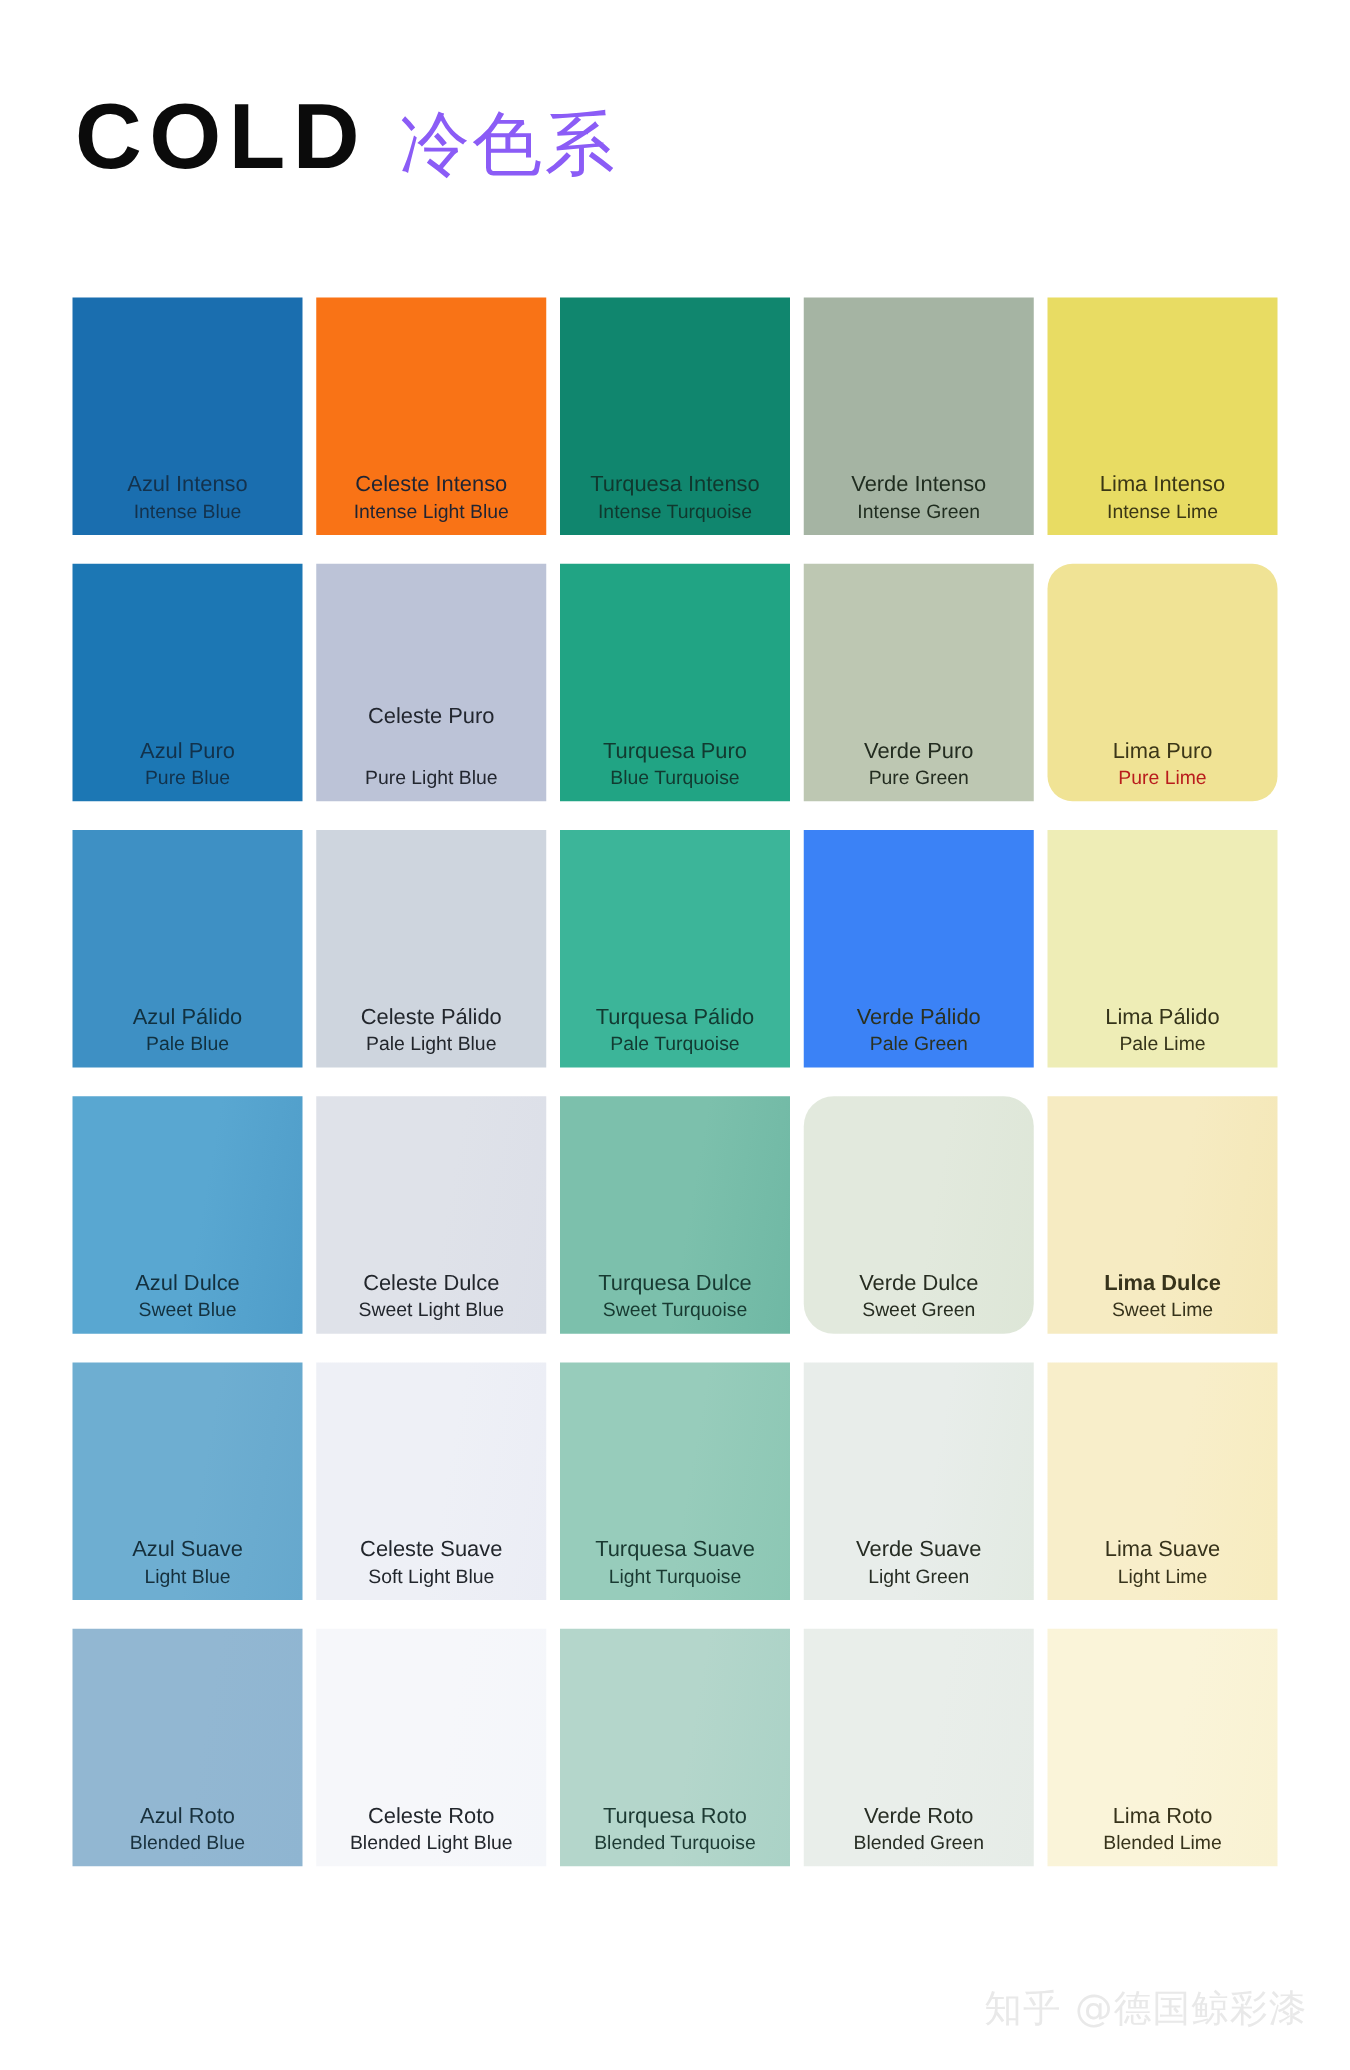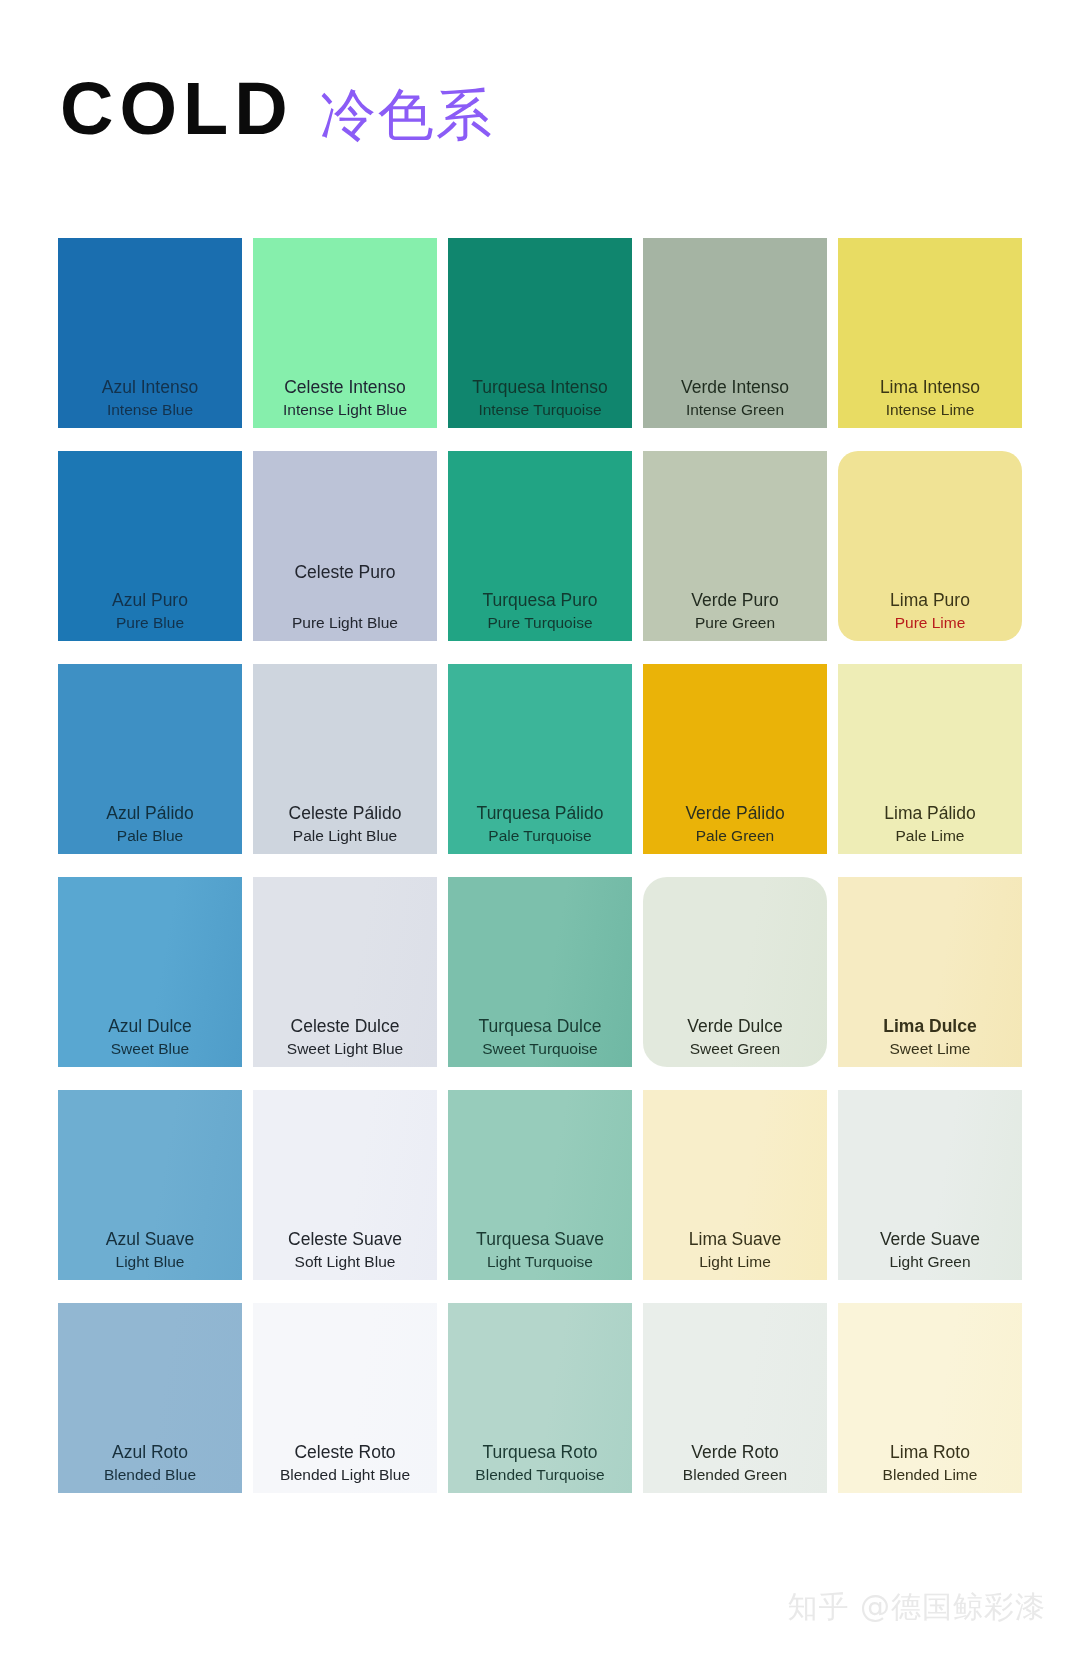--- a/index.html
+++ b/index.html
@@ -108,21 +108,21 @@
     <span id="title-main">COLD</span>
     <span id="title-cn">冷色系</span>
   </div>
 
   <div id="grid">
       <div class="grid-row">
         <div class="swatch" style="background: rgb(26, 110, 175);">
           <div class="swatch-name-es" style="color: rgb(19, 50, 77);">Azul Intenso</div>
           <div class="swatch-name-en" style="color: rgb(19, 50, 77);">Intense Blue</div>
         </div>
-        <div class="swatch" style="background: #86efac;">
+        <div class="swatch" style="background: #f97316;">
           <div class="swatch-name-es" style="color: rgb(31, 36, 51);">Celeste Intenso</div>
           <div class="swatch-name-en" style="color: rgb(31, 36, 51);">Intense Light Blue</div>
         </div>
         <div class="swatch" style="background: rgb(16, 134, 110);">
           <div class="swatch-name-es" style="color: rgb(16, 56, 46);">Turquesa Intenso</div>
           <div class="swatch-name-en" style="color: rgb(16, 56, 46);">Intense Turquoise</div>
         </div>
         <div class="swatch" style="background: rgb(165, 180, 163);">
           <div class="swatch-name-es" style="color: rgb(31, 44, 31);">Verde Intenso</div>
           <div class="swatch-name-en" style="color: rgb(31, 44, 31);">Intense Green</div>
@@ -136,21 +136,21 @@
         <div class="swatch" style="background: rgb(28, 119, 180);">
           <div class="swatch-name-es" style="color: rgb(18, 50, 76);">Azul Puro</div>
           <div class="swatch-name-en" style="color: rgb(18, 50, 76);">Pure Blue</div>
         </div>
         <div class="swatch" style="background: rgb(188, 195, 215); gap: 28px;">
           <div class="swatch-name-es" style="color: rgb(34, 38, 47);">Celeste Puro</div>
           <div class="swatch-name-en" style="color: rgb(34, 38, 47);">Pure Light Blue</div>
         </div>
         <div class="swatch" style="background: rgb(33, 164, 132);">
           <div class="swatch-name-es" style="color: rgb(18, 58, 48);">Turquesa Puro</div>
-          <div class="swatch-name-en" style="color: rgb(18, 58, 48);">Pure Turquoise</div>
+          <div class="swatch-name-en" style="color: rgb(18, 58, 48);">Blue Turquoise</div>
         </div>
         <div class="swatch" style="background: rgb(189, 199, 178);">
           <div class="swatch-name-es" style="color: rgb(35, 44, 32);">Verde Puro</div>
           <div class="swatch-name-en" style="color: rgb(35, 44, 32);">Pure Green</div>
         </div>
         <div class="swatch" style="background: rgb(240, 227, 149); border-radius: 20px;">
           <div class="swatch-name-es" style="color: rgb(60, 55, 24);">Lima Puro</div>
           <div class="swatch-name-en" style="color: #b91c1c;">Pure Lime</div>
         </div>
       </div>
@@ -160,21 +160,21 @@
           <div class="swatch-name-en" style="color: rgb(17, 48, 63);">Pale Blue</div>
         </div>
         <div class="swatch" style="background: rgb(206, 213, 222);">
           <div class="swatch-name-es" style="color: rgb(34, 38, 44);">Celeste Pálido</div>
           <div class="swatch-name-en" style="color: rgb(34, 38, 44);">Pale Light Blue</div>
         </div>
         <div class="swatch" style="background: rgb(60, 181, 153);">
           <div class="swatch-name-es" style="color: rgb(18, 58, 49);">Turquesa Pálido</div>
           <div class="swatch-name-en" style="color: rgb(18, 58, 49);">Pale Turquoise</div>
         </div>
-        <div class="swatch" style="background: #eab308; align-items: center;">
+        <div class="swatch" style="background: #3b82f6; align-items: center;">
           <div class="swatch-name-es" style="color: rgb(43, 48, 32);">Verde Pálido</div>
           <div class="swatch-name-en" style="color: rgb(43, 48, 32);">Pale Green</div>
         </div>
         <div class="swatch" style="background: rgb(238, 237, 182);">
           <div class="swatch-name-es" style="color: rgb(53, 52, 26);">Lima Pálido</div>
           <div class="swatch-name-en" style="color: rgb(53, 52, 26);">Pale Lime</div>
         </div>
       </div>
       <div class="grid-row">
         <div class="swatch" style="background: linear-gradient(100deg, rgb(89, 167, 209) 0%, rgb(89, 167, 209) 55%, rgb(79, 157, 201) 100%);">
@@ -204,28 +204,28 @@
           <div class="swatch-name-en" style="color: rgb(21, 47, 60);">Light Blue</div>
         </div>
         <div class="swatch" style="background: linear-gradient(100deg, rgb(238, 240, 246) 0%, rgb(238, 240, 246) 55%, rgb(235, 237, 245) 100%);">
           <div class="swatch-name-es" style="color: rgb(34, 38, 44);">Celeste Suave</div>
           <div class="swatch-name-en" style="color: rgb(34, 38, 44);">Soft Light Blue</div>
         </div>
         <div class="swatch" style="background: linear-gradient(100deg, rgb(151, 204, 187) 0%, rgb(151, 204, 187) 55%, rgb(140, 199, 180) 100%);">
           <div class="swatch-name-es" style="color: rgb(26, 58, 50);">Turquesa Suave</div>
           <div class="swatch-name-en" style="color: rgb(26, 58, 50);">Light Turquoise</div>
         </div>
+        <div class="swatch" style="background: linear-gradient(100deg, rgb(232, 237, 234) 0%, rgb(232, 237, 234) 55%, rgb(226, 234, 226) 100%);">
+          <div class="swatch-name-es" style="color: rgb(39, 45, 36);">Verde Suave</div>
+          <div class="swatch-name-en" style="color: rgb(39, 45, 36);">Light Green</div>
+        </div>
         <div class="swatch" style="background: linear-gradient(100deg, rgb(248, 238, 202) 0%, rgb(248, 238, 202) 55%, rgb(247, 236, 191) 100%);">
           <div class="swatch-name-es" style="color: rgb(55, 51, 27);">Lima Suave</div>
           <div class="swatch-name-en" style="color: rgb(55, 51, 27);">Light Lime</div>
         </div>
-        <div class="swatch" style="background: linear-gradient(100deg, rgb(232, 237, 234) 0%, rgb(232, 237, 234) 55%, rgb(226, 234, 226) 100%);">
-          <div class="swatch-name-es" style="color: rgb(39, 45, 36);">Verde Suave</div>
-          <div class="swatch-name-en" style="color: rgb(39, 45, 36);">Light Green</div>
-        </div>
       </div>
       <div class="grid-row">
         <div class="swatch" style="background: linear-gradient(100deg, rgb(146, 183, 210) 0%, rgb(146, 183, 210) 55%, rgb(143, 181, 209) 100%);">
           <div class="swatch-name-es" style="color: rgb(24, 48, 60);">Azul Roto</div>
           <div class="swatch-name-en" style="color: rgb(24, 48, 60);">Blended Blue</div>
         </div>
         <div class="swatch" style="background: linear-gradient(100deg, rgb(246, 247, 250) 0%, rgb(246, 247, 250) 55%, rgb(244, 246, 250) 100%);">
           <div class="swatch-name-es" style="color: rgb(34, 38, 44);">Celeste Roto</div>
           <div class="swatch-name-en" style="color: rgb(34, 38, 44);">Blended Light Blue</div>
         </div>

